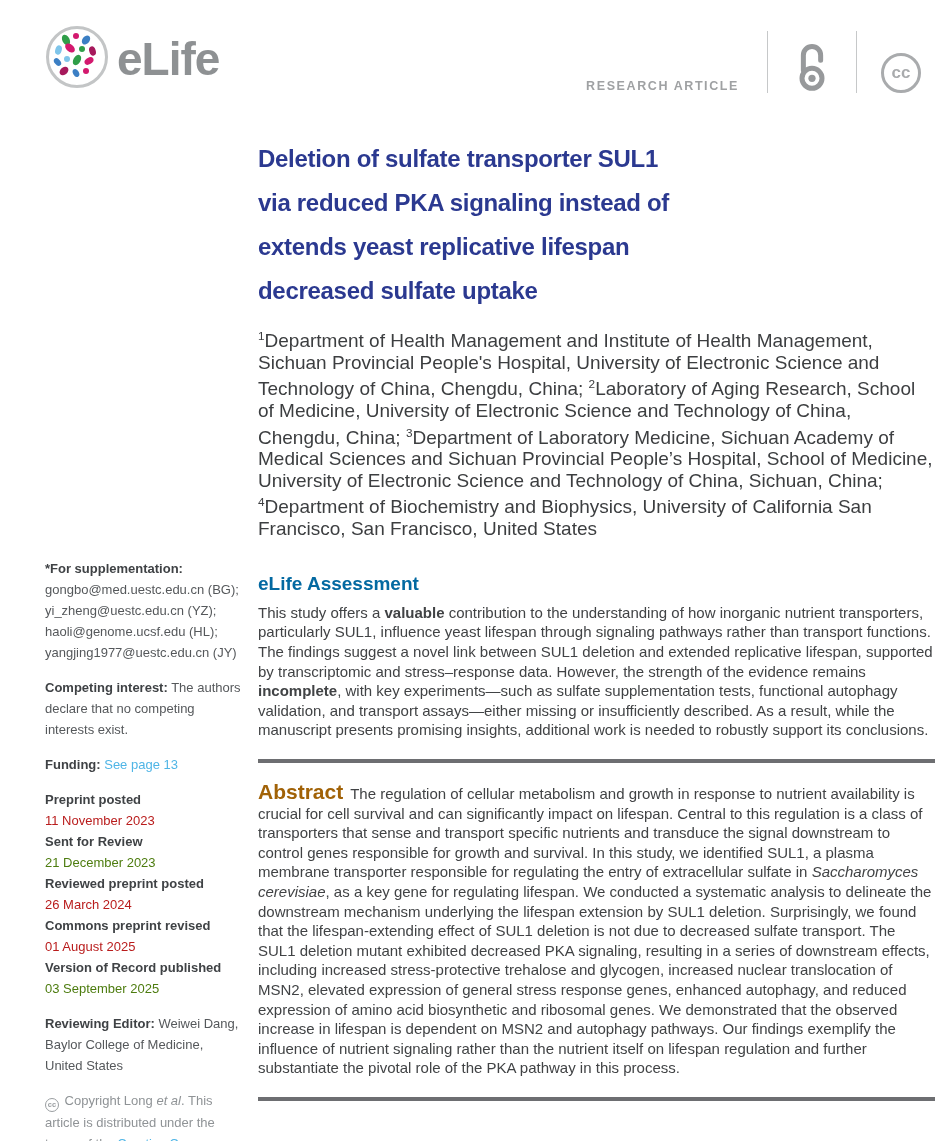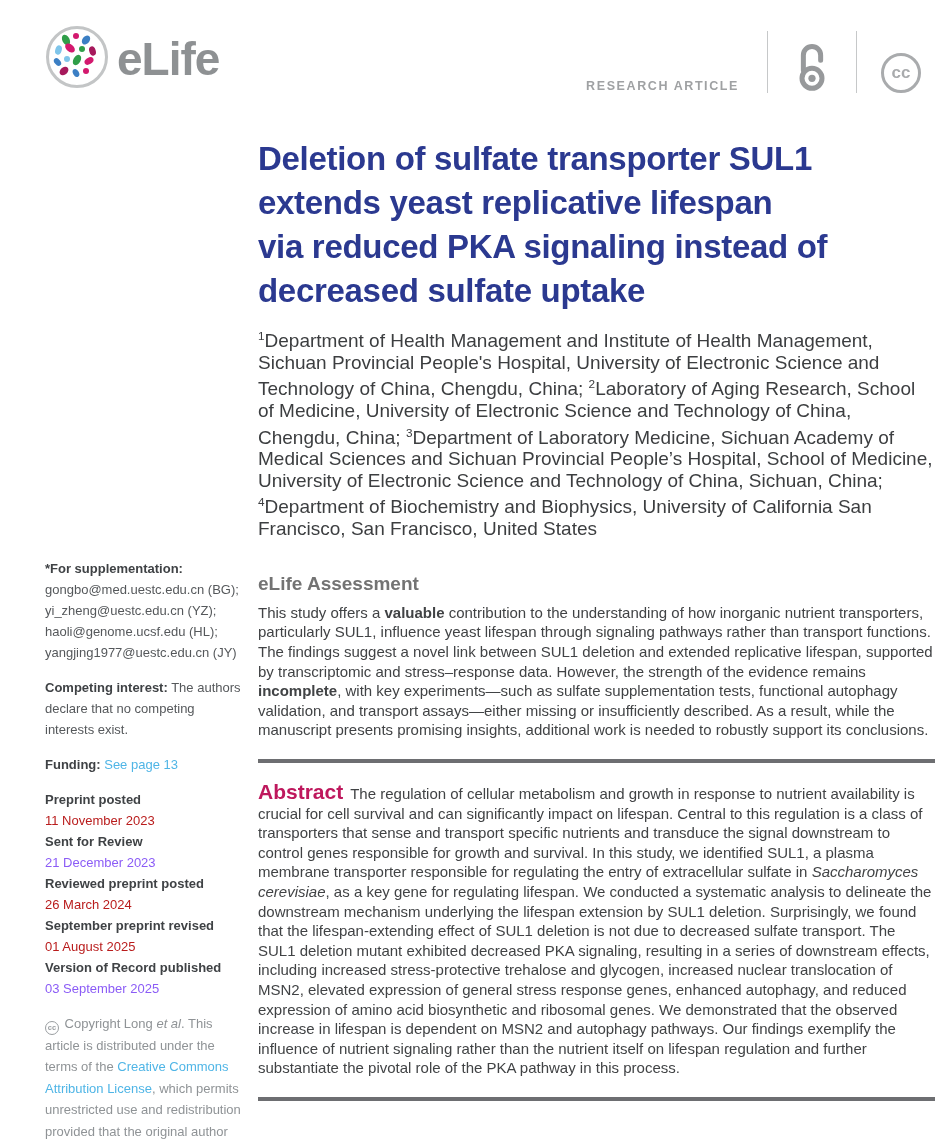--- a/index.html
+++ b/index.html
@@ -40,38 +40,38 @@
 
   
   .content { display: flex; margin-top: 42px; }
   .sidebar {
     width: 196px; margin-left: 45px; padding-top: 421px;
     font-size: 13px; line-height: 21px; color: #55585b;
   }
   .main { width: 677px; margin-left: 17px; }
 
   
-  .title { color: #2b3990; font-size: 33px; line-height: 44px; font-weight: bold; letter-spacing: -0.3px; }
+  .title { color: #2b3990; font-size: 24px; line-height: 44px; font-weight: bold; letter-spacing: -0.3px; }
   .authors { margin-top: 16px; font-size: 17px; line-height: 23px; font-weight: bold; color: #262829; }
   .authors sup { font-size: 60%; }
   .affiliations { margin-top: 12px; font-size: 19px; line-height: 21.5px; color: #3c3e40; }
   .affiliations sup { font-size: 62%; }
   .assessment { margin-top: 32px; }
-  .assessment h2 { color: #737373; font-size: 19px; line-height: 24px; margin-bottom: 7px; font-weight: bold; margin-top: 32px; }
+  .assessment h2 { color: #0369a1; font-size: 19px; line-height: 24px; margin-bottom: 7px; font-weight: bold; margin-top: 32px; }
   .body-text { font-size: 15px; line-height: 19.6px; color: #414345; }
   .rule { border: none; height: 4px; background: #6d6e71; margin: 19px 0; }
-  .run-in { color: #be185d; font-size: 21px; font-weight: bold; padding-right: 7px; }
+  .run-in { color: #a16207; font-size: 21px; font-weight: bold; padding-right: 7px; }
 
   
   .sb-block { margin-bottom: 14px; }
   .sb-label { font-weight: bold; color: #3f4245; }
   .corr-line { white-space: nowrap; }
   .s-link { color: #4fb5e6; cursor: pointer; }
   .tl-label { font-weight: bold; color: #3f4245; }
-  .tl-value { color: #8b5cf6; }
+  .tl-value { color: #4d7c0f; }
   .tl-value.link { color: #b91c1c; cursor: pointer; }
   .copyright { color: #8f9396; line-height: 21.5px; }
   .copyright .s-link { color: #4fb5e6; }
   .cc-mini {
     display: inline-flex; align-items: center; justify-content: center;
     width: 14px; height: 14px; border: 1.3px solid #9a9ea1; border-radius: 50%;
     font-size: 7.5px; font-weight: bold; color: #9a9ea1; vertical-align: -2px;
     margin-right: 2px;
   }
   sup { vertical-align: super; }
@@ -142,37 +142,40 @@
         <span class="s-link">See page 13</span>
       </div>
 
       <div class="sb-block">
         <div class="tl-label">Preprint posted</div>
         <div class="tl-value link">11 November 2023</div>
         <div class="tl-label">Sent for Review</div>
         <div class="tl-value">21 December 2023</div>
         <div class="tl-label">Reviewed preprint posted</div>
         <div class="tl-value link">26 March 2024</div>
-        <div class="tl-label">September preprint revised</div>
+        <div class="tl-label">Commons preprint revised</div>
         <div class="tl-value link">01 August 2025</div>
         <div class="tl-label">Version of Record published</div>
         <div class="tl-value">03 September 2025</div>
       </div>
 
+      <div class="sb-block">
+        <span class="sb-label">Reviewing Editor:</span><span> Weiwei Dang, Baylor College of Medicine, United States</span>
+      </div>
 
       <div class="sb-block copyright">
         <span class="cc-mini">cc</span><span> Copyright Long <i>et al</i>. This article is distributed under the terms of the <span class="s-link">Creative Commons Attribution License</span>, which permits unrestricted use and redistribution provided that the original author and source are credited.</span>
       </div>
     </aside>
 
     <main class="main">
       <h1 class="title">
         <div>Deletion of sulfate transporter SUL1</div>
+        <div>via reduced PKA signaling instead of</div>
         <div>extends yeast replicative lifespan</div>
-        <div>via reduced PKA signaling instead of</div>
         <div>decreased sulfate uptake</div>
       </h1>
 
 
       <p class="affiliations"><sup>1</sup>Department of Health Management and Institute of Health Management, Sichuan Provincial People's Hospital, University of Electronic Science and Technology of China, Chengdu, China; <sup>2</sup>Laboratory of Aging Research, School of Medicine, University of Electronic Science and Technology of China, Chengdu, China; <sup>3</sup>Department of Laboratory Medicine, Sichuan Academy of Medical Sciences and Sichuan Provincial People’s Hospital, School of Medicine, University of Electronic Science and Technology of China, Sichuan, China; <sup>4</sup>Department of Biochemistry and Biophysics, University of California San Francisco, San Francisco, United States</p>
 
       <section class="assessment">
         <h2>eLife Assessment</h2>
         <p class="body-text">This study offers a <b>valuable</b> contribution to the understanding of how inorganic nutrient transporters, particularly SUL1, influence yeast lifespan through signaling pathways rather than transport functions. The findings suggest a novel link between SUL1 deletion and extended replicative lifespan, supported by transcriptomic and stress–response data. However, the strength of the evidence remains <b>incomplete</b>, with key experiments—such as sulfate supplementation tests, functional autophagy validation, and transport assays—either missing or insufficiently described. As a result, while the manuscript presents promising insights, additional work is needed to robustly support its conclusions.</p>
       </section>

